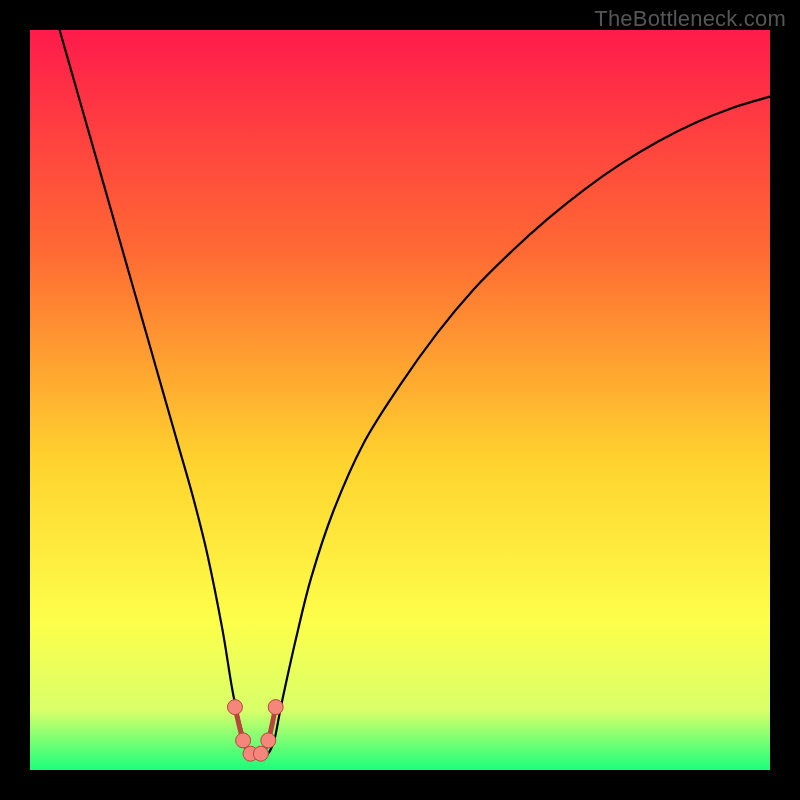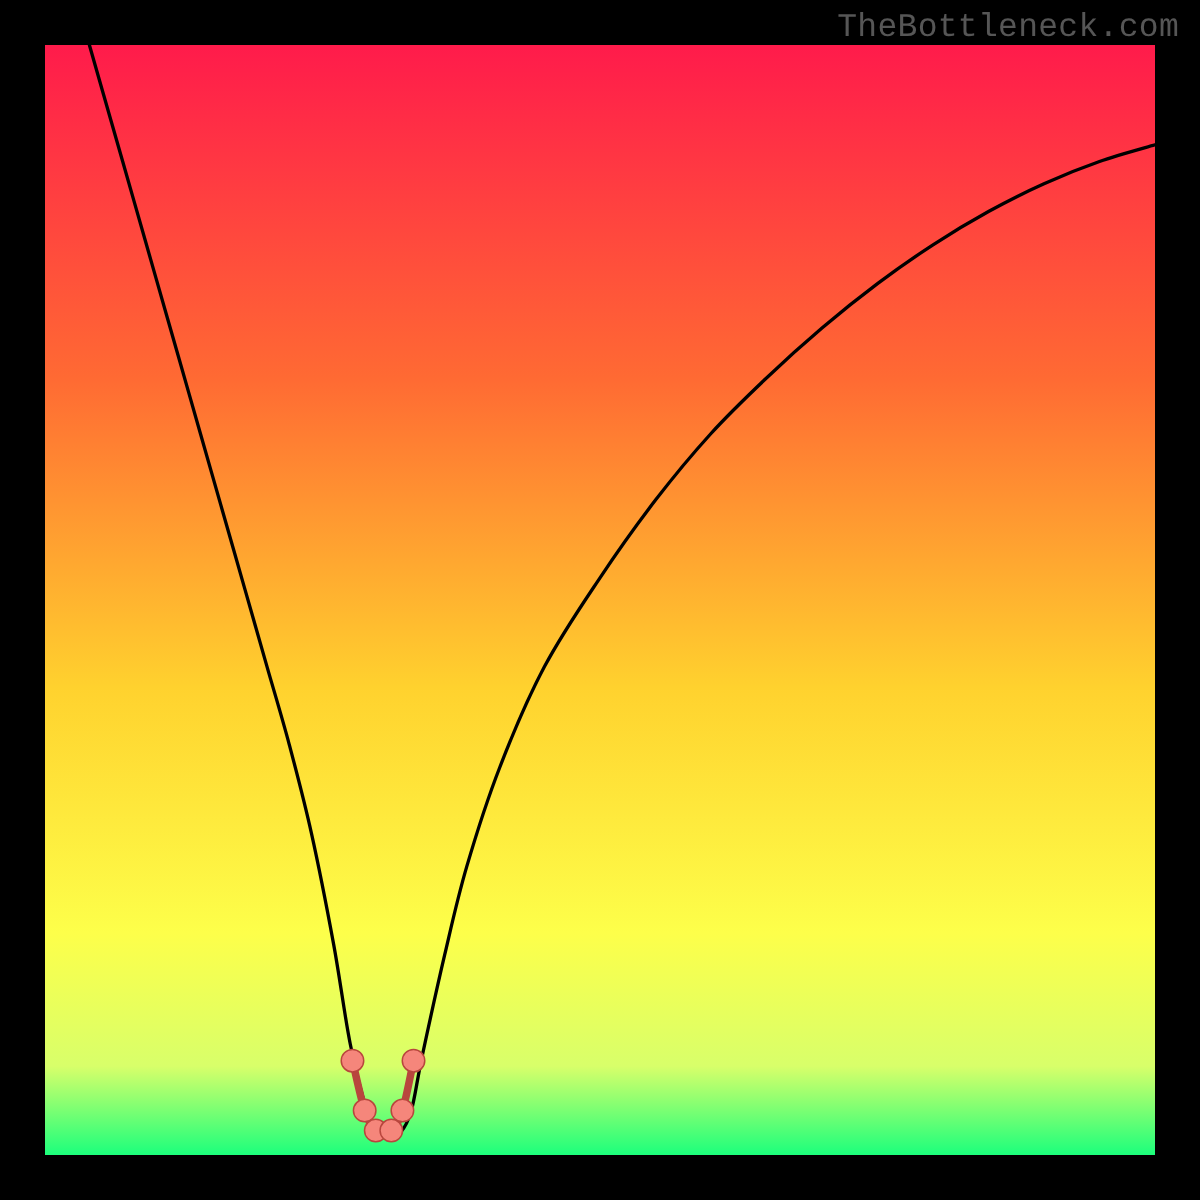--- a/index.html
+++ b/index.html
@@ -20,21 +20,21 @@
     position: absolute;
     left: 30px;
     top: 30px;
     width: 740px;
     height: 740px;
   }
   .watermark {
     position: absolute;
     top: 6px;
     right: 14px;
-    font-family: Liberation Mono, monospace;
+    font-family: Liberation Sans, sans-serif;
     font-size: 22px;
     font-weight: 500;
     color: #565656;
     letter-spacing: 0.2px;
   }
   svg {
     display: block;
   }
 </style>
 </head>

